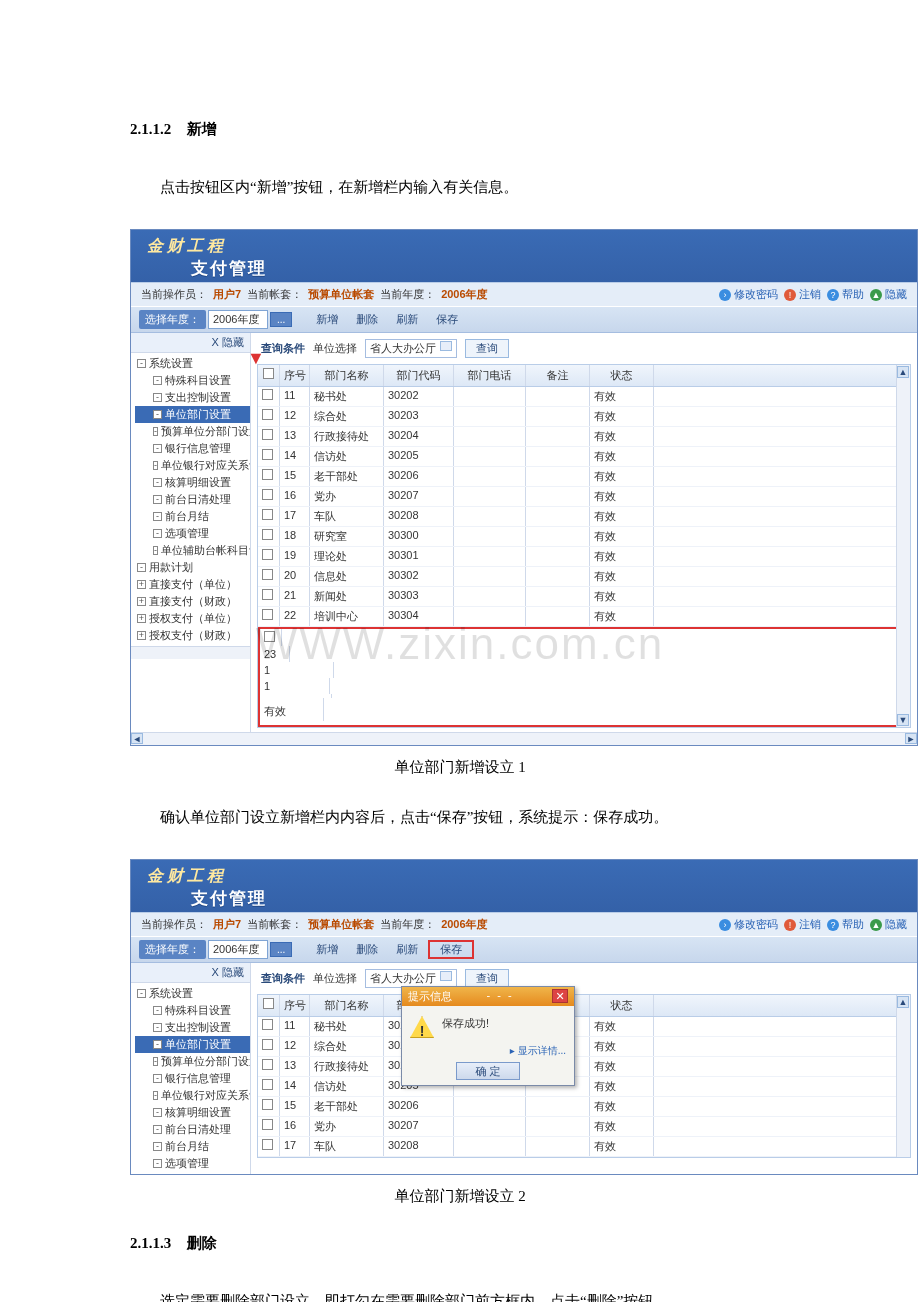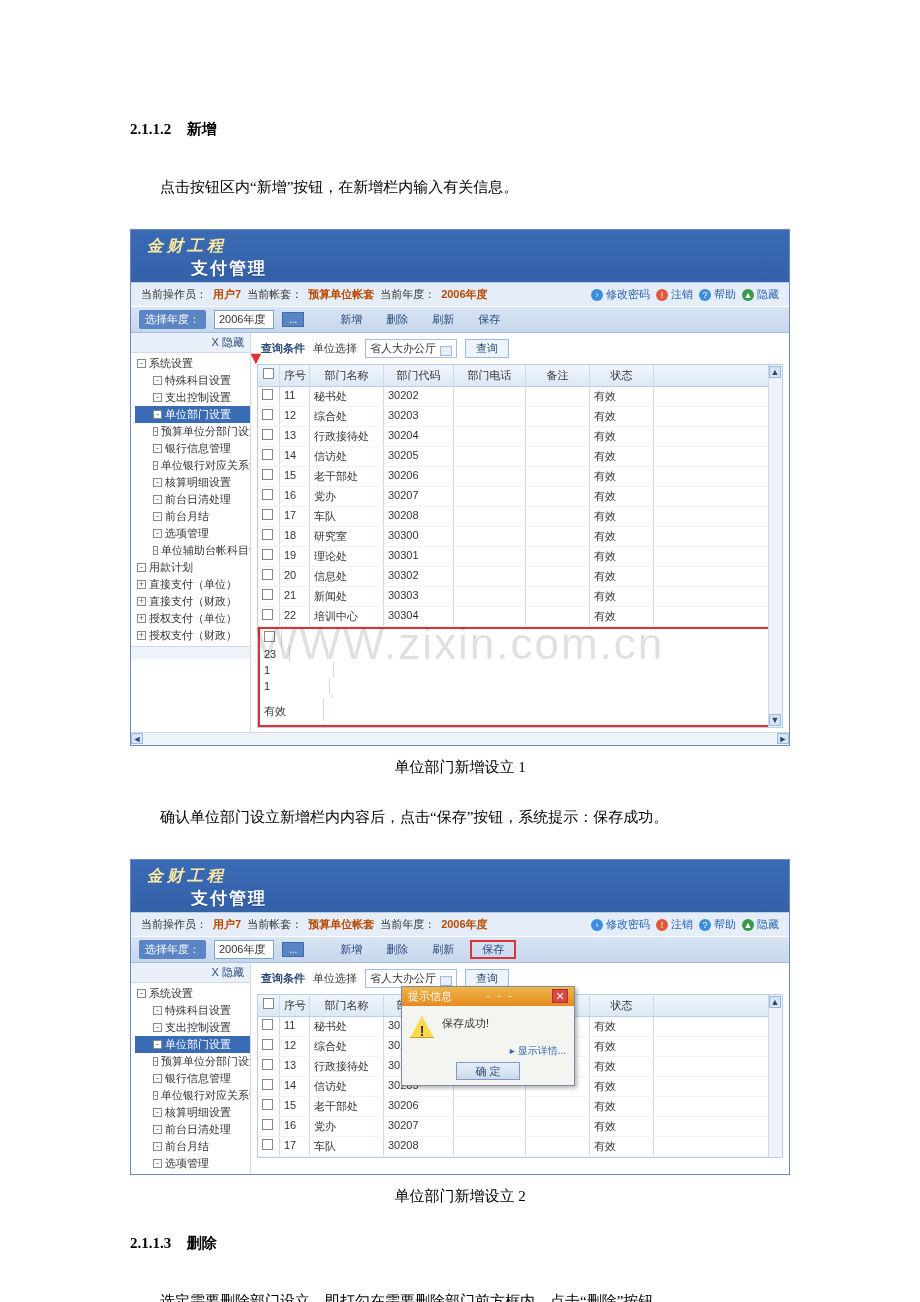--- a/index.html
+++ b/index.html
@@ -6,57 +6,57 @@
   body { font-family: "SimSun", "宋体", serif; font-size: 14px; background: #fff; color: #000; width: 920px; margin: 0 auto; padding: 120px 130px 60px 130px; }
   .sec-num { font-family: "Times New Roman", serif; font-weight: bold; font-size: 15px; }
   .sec-title { font-family: "SimHei", sans-serif; font-weight: bold; font-size: 15px; margin-left: 12px; }
   .section-head { margin-bottom: 36px; }
   .body-text { font-size: 15px; line-height: 1.6; margin: 0 0 30px 0; text-indent: 2em; }
   .fig-caption { text-align: center; font-size: 15px; margin: 12px 0 28px 0; }
   .watermark { position: absolute; left: 50%; top: 0; transform: translateX(-50%); font-size: 44px; color: rgba(0,0,0,0.12); font-family: Arial, sans-serif; letter-spacing: 2px; pointer-events: none; white-space: nowrap; }
   .fig-wrap { position: relative; }
 
   
-  .app { width: 660px; border: 1px solid #6a8abf; background: #fff; font-family: "SimSun", Tahoma, sans-serif; font-size: 11px; color: #333; margin-bottom: 4px; }
+  .app { width: 788px; border: 1px solid #6a8abf; background: #fff; font-family: "SimSun", Tahoma, sans-serif; font-size: 11px; color: #333; margin-bottom: 4px; }
   .app.small { height: auto; }
   .app-head { background: linear-gradient(#3a6bb5, #3461a8); padding: 6px 14px 2px 16px; }
   .brand1 { color: #ffe9a0; font-size: 16px; font-weight: bold; font-style: italic; letter-spacing: 4px; }
   .brand2 { color: #fff; font-size: 17px; font-weight: bold; letter-spacing: 2px; margin-left: 44px; text-shadow: 0 1px 0 #1f4684; }
   .infobar { background: #e4edf8; border-top: 1px solid #b9cde8; padding: 4px 10px; display: flex; align-items: center; gap: 6px; font-size: 11px; color: #2a4a7a; }
   .infobar .k { color: #333; }
   .infobar .v { color: #b94a00; font-weight: bold; }
   .infobar .spacer { flex: 1; }
   .infobar .link { color: #2a63b5; cursor: pointer; display: inline-flex; align-items: center; gap: 3px; }
   .dot { width: 12px; height: 12px; border-radius: 50%; display: inline-block; background: #3a8de0; color: #fff; font-size: 9px; line-height: 12px; text-align: center; }
   .dot.red { background: #e05a3a; }
   .dot.green { background: #3a9a4a; }
   .dot.blue { background: #3a8de0; }
 
-  .toolbar { background: linear-gradient(#d7e4f4, #c7d7ec); border-top: 1px solid #fff; border-bottom: 1px solid #a5bde0; padding: 3px 8px; display: flex; align-items: center; gap: 8px; font-size: 11px; }
+  .toolbar { background: linear-gradient(#d7e4f4, #c7d7ec); border-top: 1px solid #fff; border-bottom: 1px solid #a5bde0; padding: 3px 8px; display: flex; align-items: center; gap: 2px; font-size: 11px; }
   .year-label { color: #fff; background: #5a84c4; padding: 2px 6px; border-radius: 2px; }
   .year-select { border: 1px solid #7fa4d4; background: #fff; padding: 1px 4px; min-width: 60px; display: inline-block; }
   .year-btn { background: #5a84c4; color: #fff; padding: 1px 6px; border: 1px solid #3a6bb5; font-size: 10px; }
   .tbtn { padding: 2px 8px; color: #2a4a7a; cursor: pointer; }
   .hlbox { border: 2px solid #d33; padding: 0 2px; display: inline-block; }
 
   .main { display: flex; min-height: 240px; }
   .side { width: 120px; border-right: 1px solid #cfd9ea; background: #fff; font-size: 11px; }
   .side-head { background: #e9f0fa; text-align: right; padding: 2px 6px; border-bottom: 1px solid #cfd9ea; color: #2a4a7a; }
   .tree { padding: 2px 0 2px 4px; }
   .tree-row { display: flex; align-items: center; gap: 3px; padding: 1px 2px; white-space: nowrap; overflow: hidden; }
   .tree-row.indent { padding-left: 18px; }
   .tree-row.sel { background: #3a6bb5; color: #fff; }
   .tg { width: 9px; height: 9px; border: 1px solid #888; font-size: 9px; line-height: 7px; text-align: center; color: #555; background: #fff; }
   .arrow-mark { position: absolute; left: 116px; top: -4px; color: #d33; font-size: 18px; line-height: 1; }
   .tree-wrap { position: relative; }
 
   .content { flex: 1; padding: 4px 6px; background: #fff; }
   .filterbar { display: flex; align-items: center; gap: 8px; padding: 2px 4px 6px 4px; font-size: 11px; }
   .filterbar .lab { color: #2a4a7a; font-weight: bold; }
-  .unit { border: 1px solid #a5bde0; background: #fff; padding: 1px 4px; min-width: 72px; display: inline-flex; align-items: flex-end; gap: 4px; }
+  .unit { border: 1px solid #a5bde0; background: #fff; padding: 1px 4px; min-width: 72px; display: inline-flex; align-items: flex-start; gap: 4px; }
   .pick { width: 12px; height: 10px; background: #e7eef9; border: 1px solid #9abaE0; display: inline-block; }
   .qbtn { border: 1px solid #9abaE0; background: #eef4fb; color: #2a4a7a; padding: 1px 10px; cursor: pointer; }
 
   .grid { border: 1px solid #b9cde8; font-size: 11px; position: relative; }
   .ghead { display: flex; background: linear-gradient(#f0f5fc, #dde8f6); border-bottom: 1px solid #b9cde8; justify-content: flex-end; }
   .gc { border-right: 1px solid #cfd9ea; padding: 3px 4px; text-align: center; overflow: hidden; white-space: nowrap; }
   .c-chk { width: 22px; }
   .c-seq { width: 30px; }
   .c-name { width: 74px; }
   .c-code { width: 70px; }

